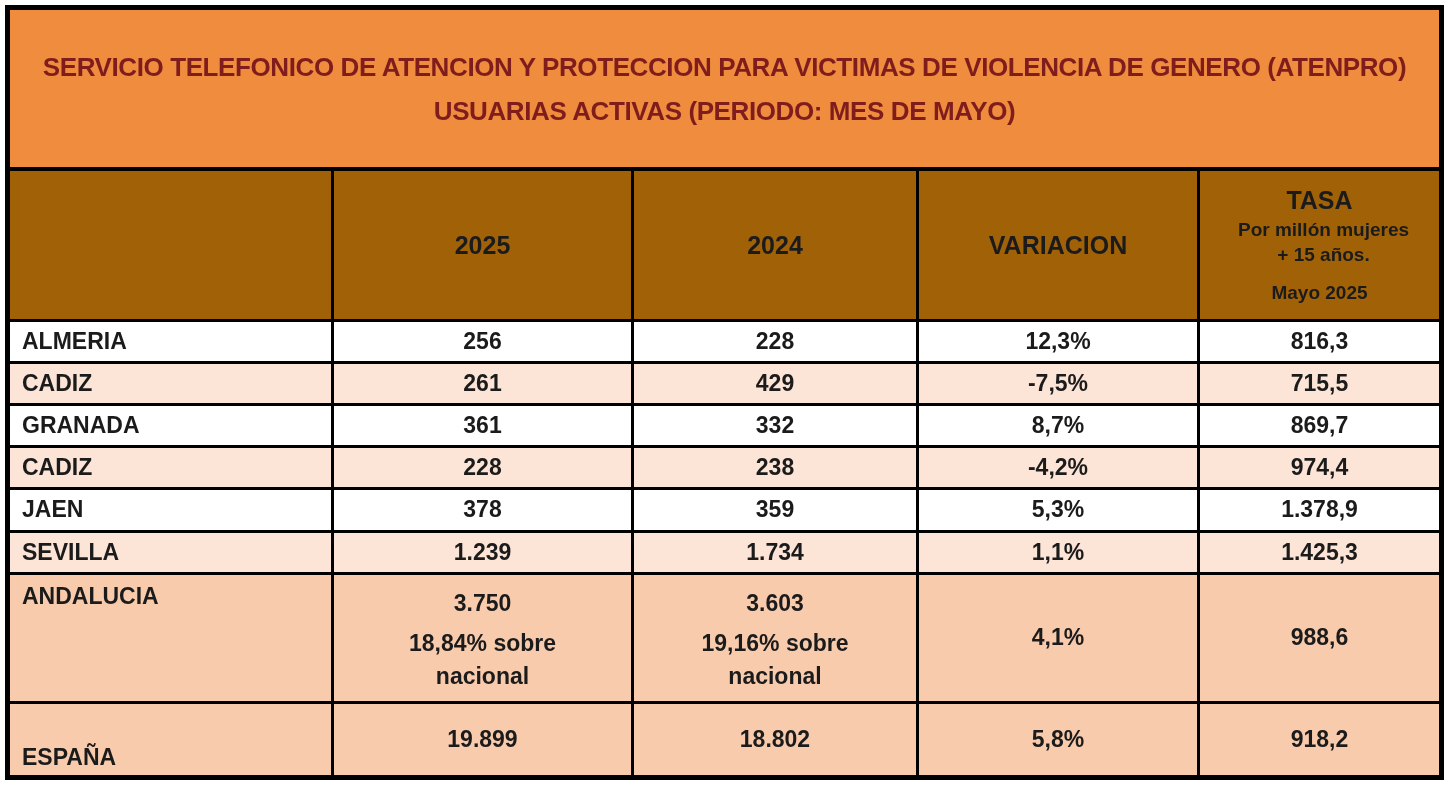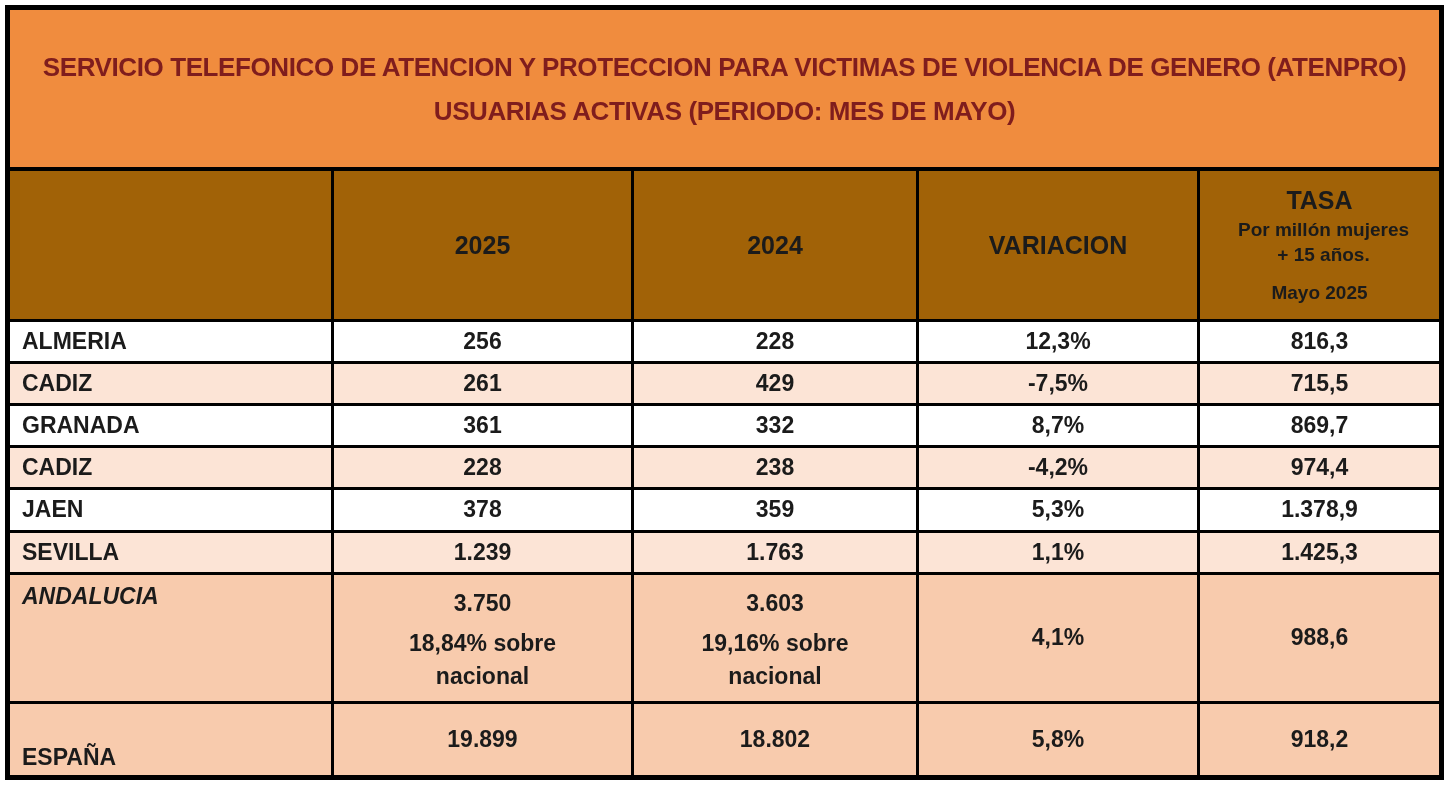--- a/index.html
+++ b/index.html
@@ -68,21 +68,20 @@
     text-align: center;
     vertical-align: middle;
     font-size: 23px;
     margin-left: 40px;
   }
   
   tr.andalucia-row td { background: #F8CBAD; height: 106px; }
   tr.andalucia-row td.name-cell {
     vertical-align: top;
     padding-top: 8px;
-    font-style: italic;
   }
   .sum-value { font-size: 23px; line-height: 1.2; margin-top: 6px; }
   .sum-note  {
     font-size: 23px;
     line-height: 1.4;
     max-width: 205px;
     margin: 10px auto 0 auto;
     text-align: center;
   }
   tr.espana-row td { background: #F8CBAD; height: 66px; }
@@ -159,21 +158,21 @@
       <tr>
         <td class="name-cell">JAEN</td>
         <td class="num-cell">378</td>
         <td class="num-cell">359</td>
         <td class="num-cell">5,3%</td>
         <td class="num-cell">1.378,9</td>
       </tr>
       <tr>
         <td class="name-cell">SEVILLA</td>
         <td class="num-cell">1.239</td>
-        <td class="num-cell">1.763</td>
+        <td class="num-cell">1.734</td>
         <td class="num-cell">1,1%</td>
         <td class="num-cell">1.425,3</td>
       </tr>
     </tbody>
 
     <tbody>
       <tr class="andalucia-row">
         <td class="name-cell">ANDALUCIA</td>
         <td class="num-cell">
           <div class="sum-value">3.750</div>

